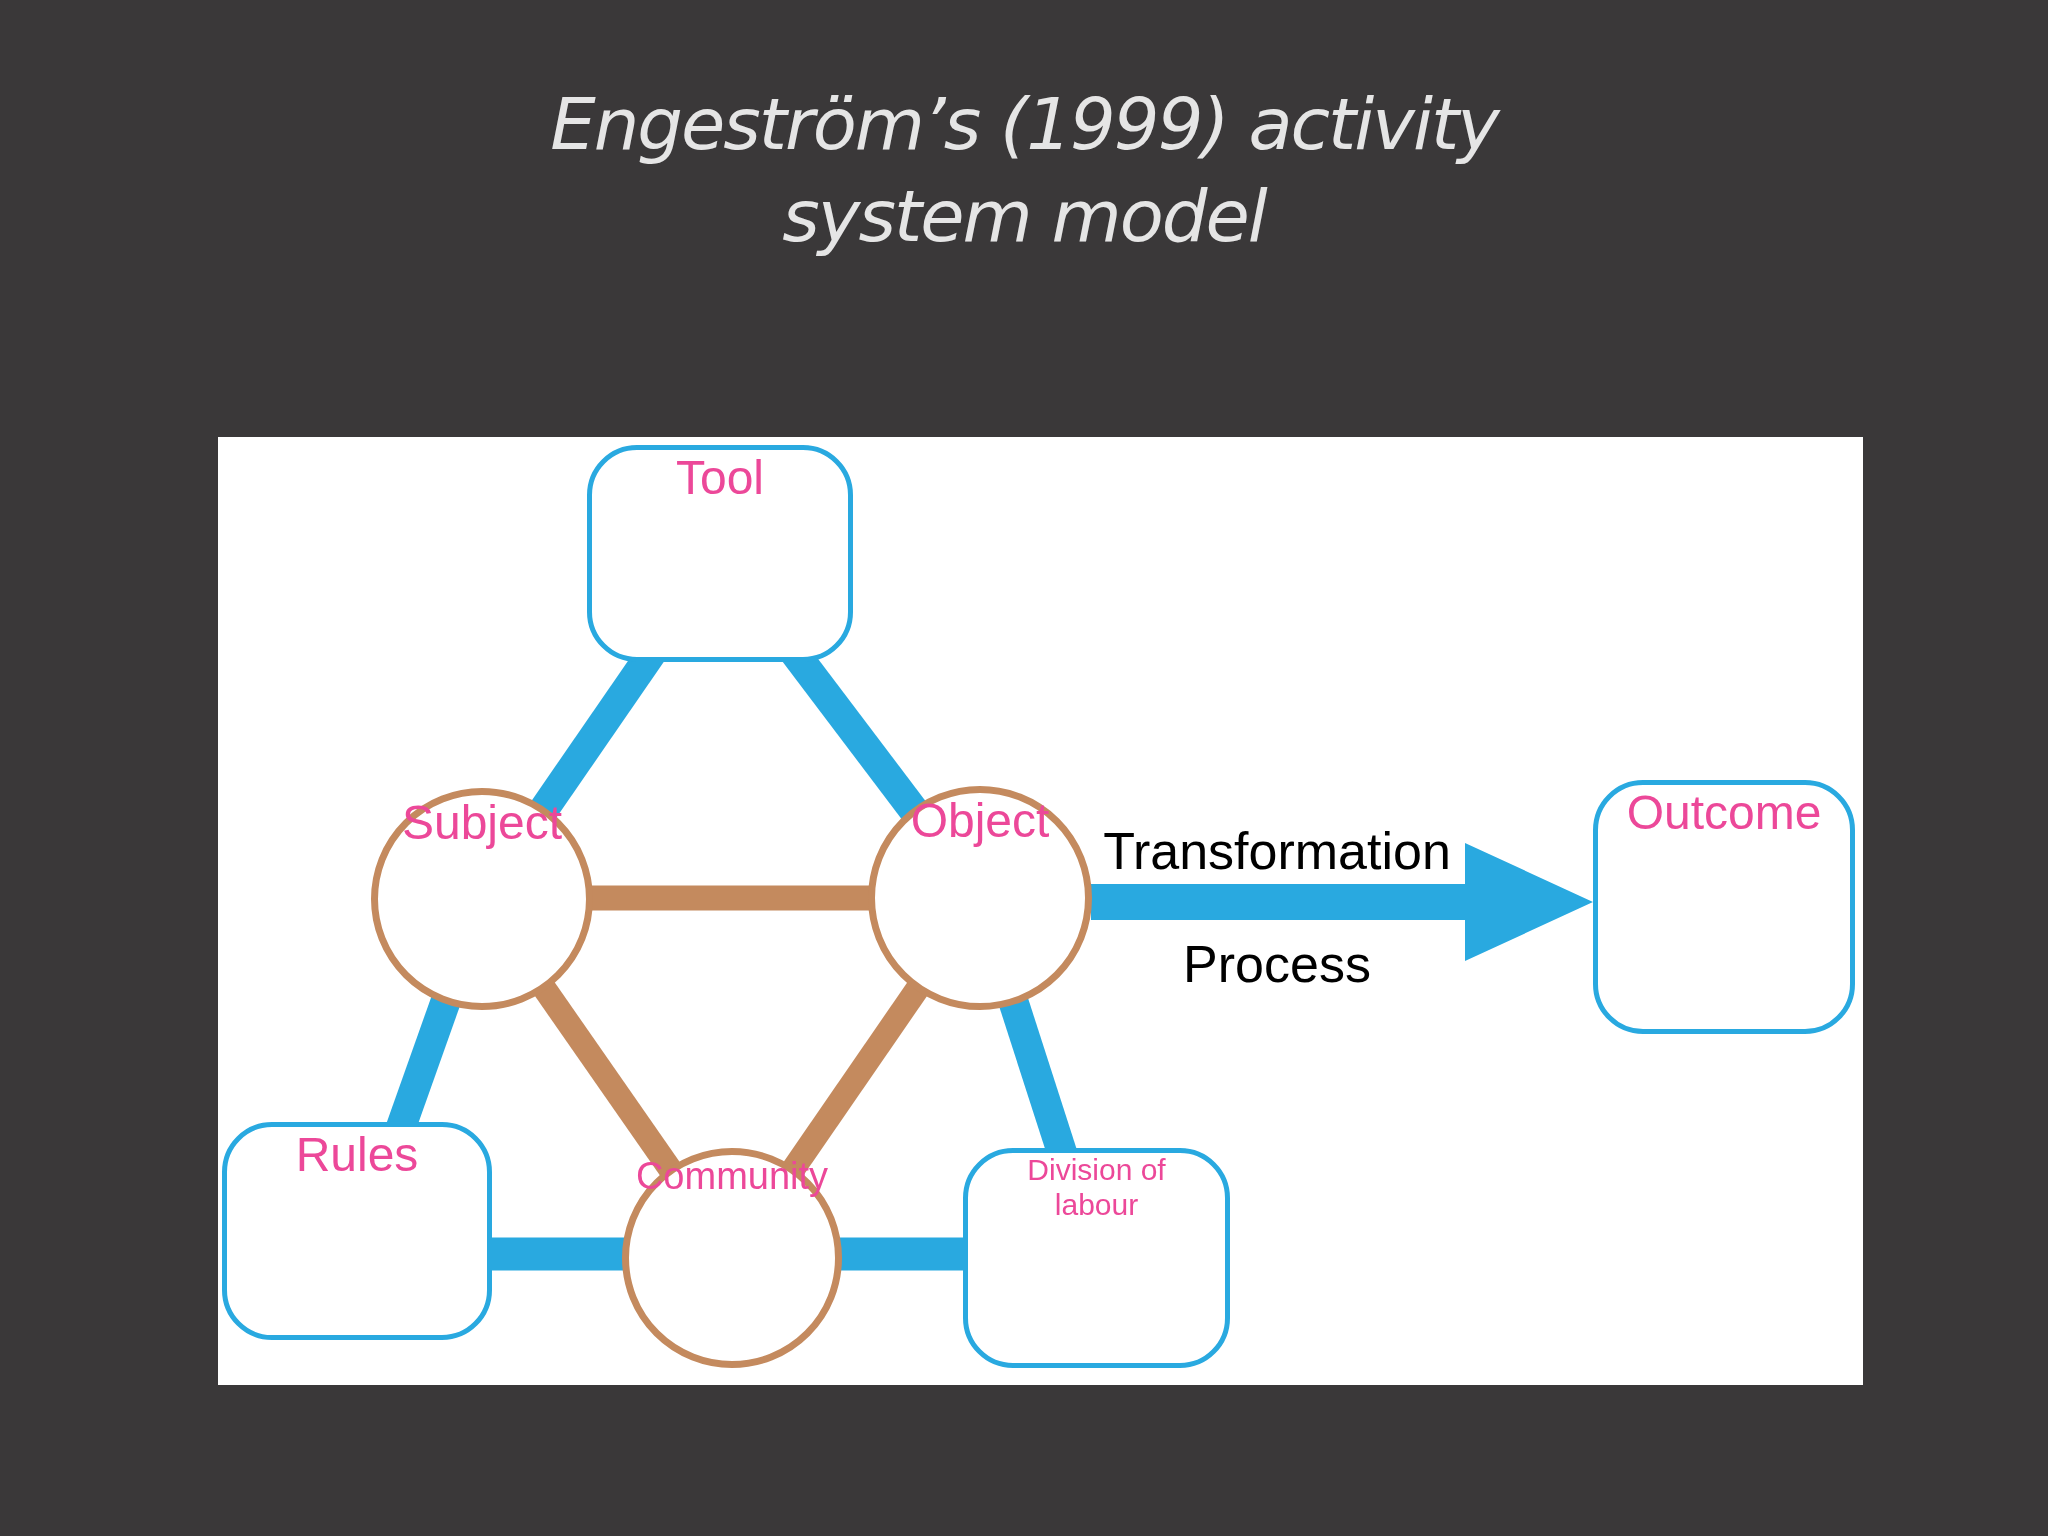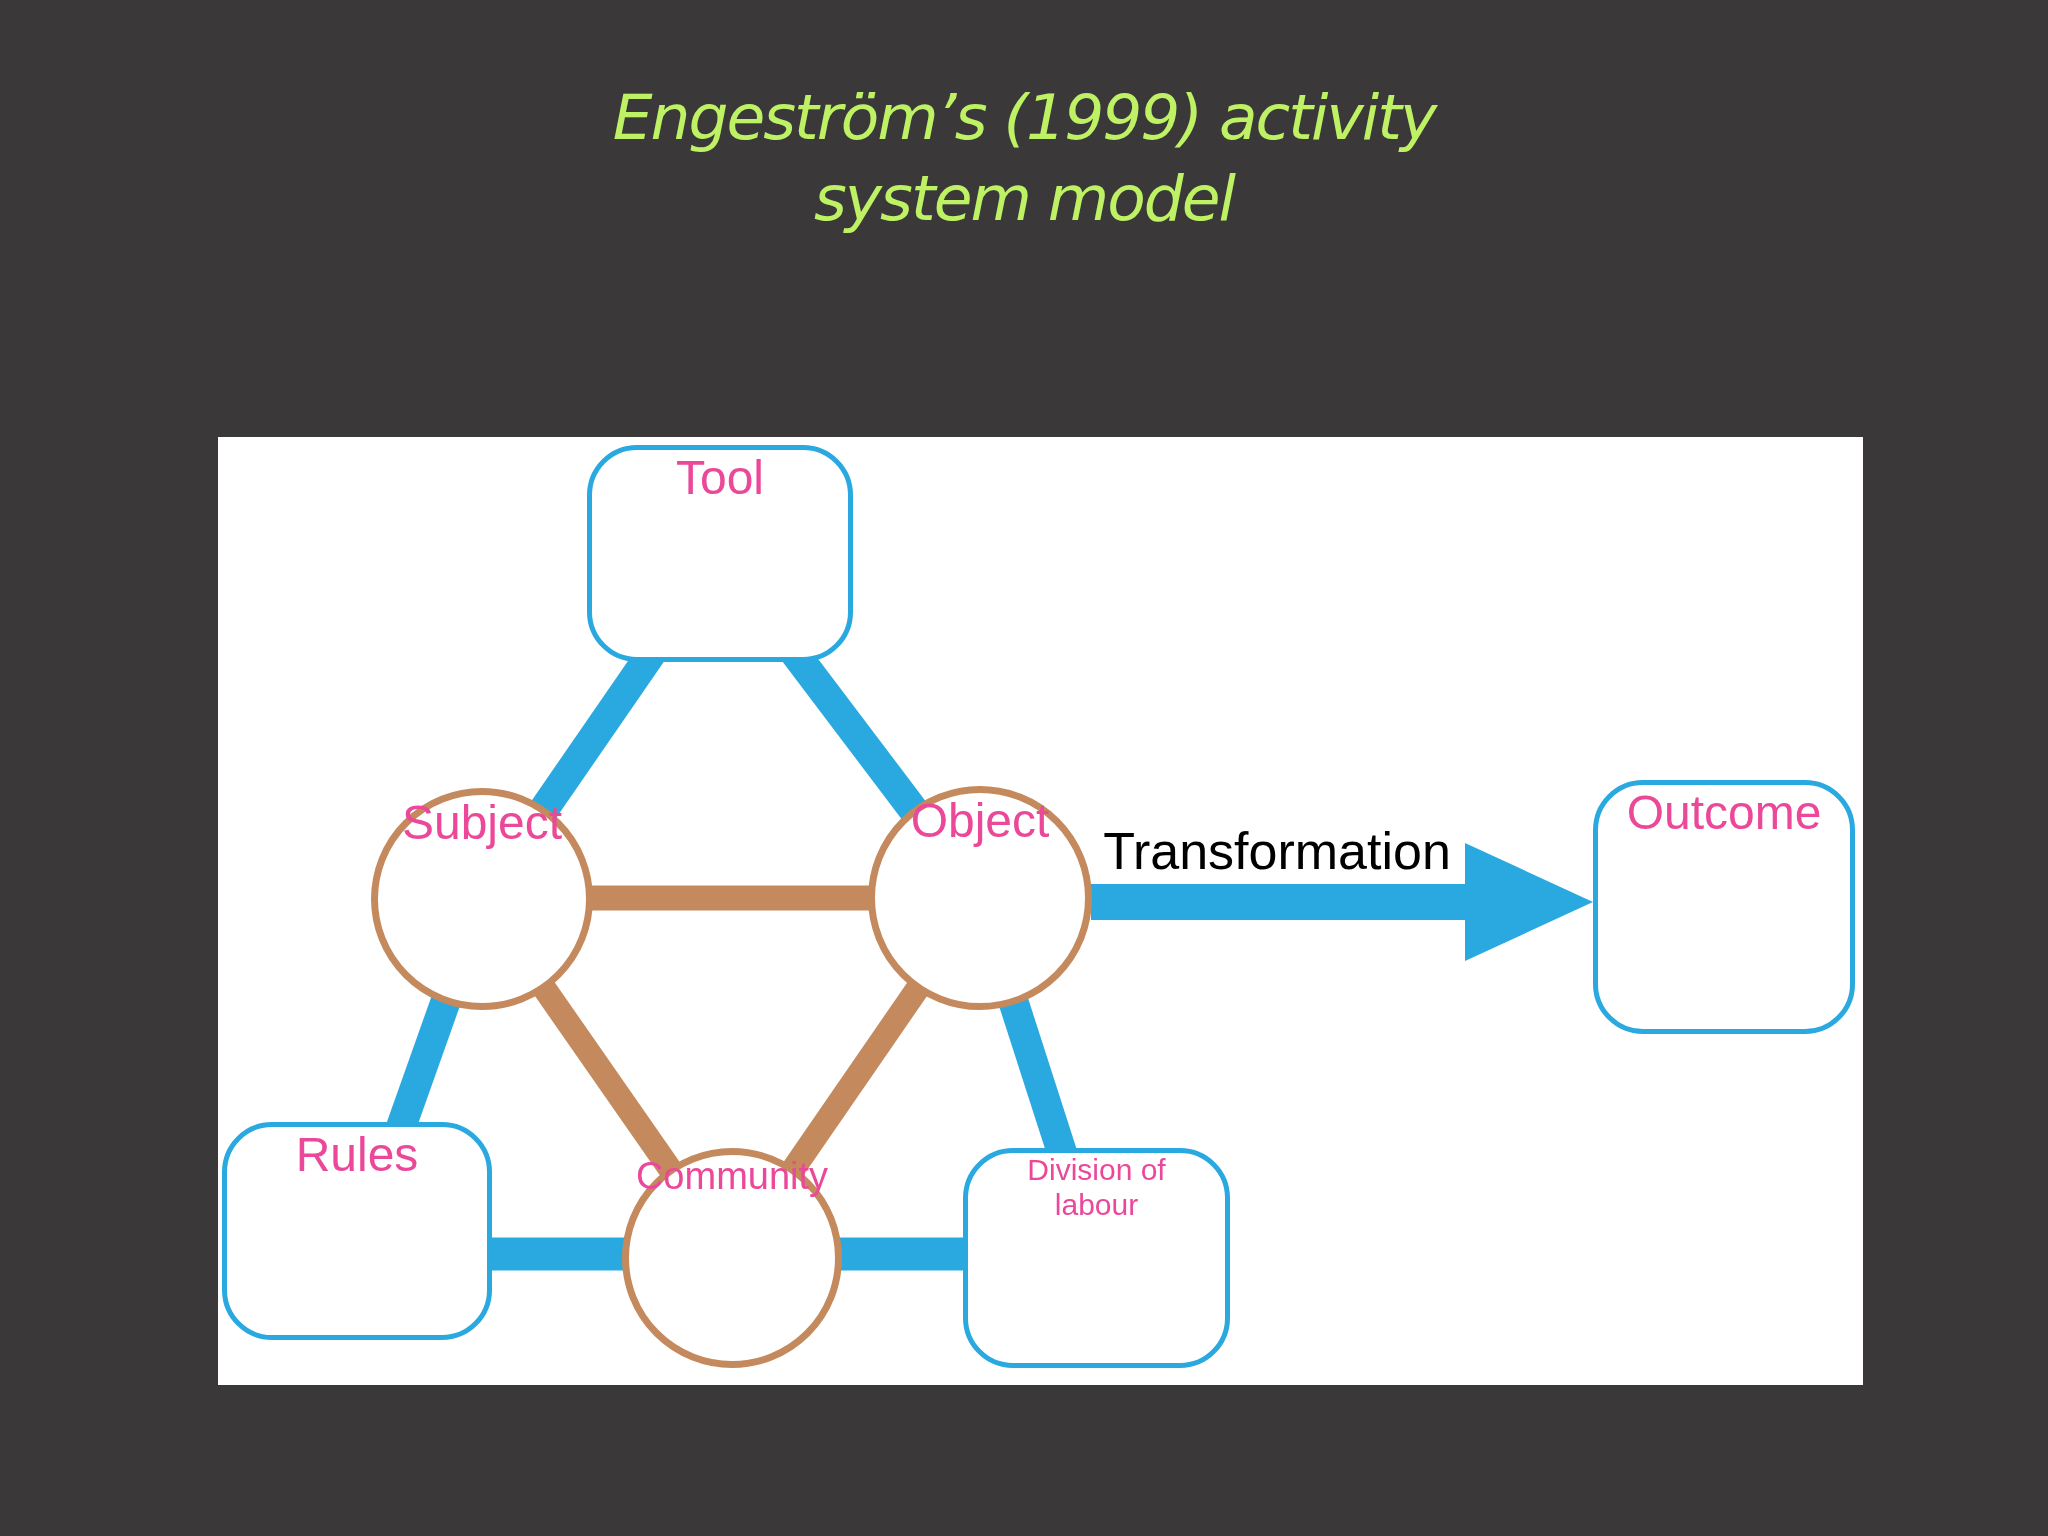--- a/index.html
+++ b/index.html
@@ -16,25 +16,25 @@
     font-family: "Liberation Sans", sans-serif;
   }
 
   
   .title {
     position: absolute;
     top: 78px;
     left: 0;
     width: 2048px;
     text-align: center;
-    color: #bef264;
+    color: #e5e5e5;
     font-family: "DejaVu Sans", sans-serif;
     font-style: italic;
     font-weight: normal;
-    font-size: 63px;
+    font-size: 72px;
     line-height: 1.28;
     letter-spacing: -2px;
     margin: 0;
   }
   .title .line { display: block; }
 
   
   .panel {
     position: absolute;
     left: 218px;
@@ -140,15 +140,16 @@
 
     <div id="node-division" class="node rounded-box">
       <span>Division of labour</span>
     </div>
 
     <div id="node-outcome" class="node rounded-box">
       <span>Outcome</span>
     </div>
 
     <div id="label-transformation" class="arrow-label">Transformation</div>
+    <div id="label-process" class="arrow-label">Process</div>
 
   </div>
 </div>
 
 </body></html>

